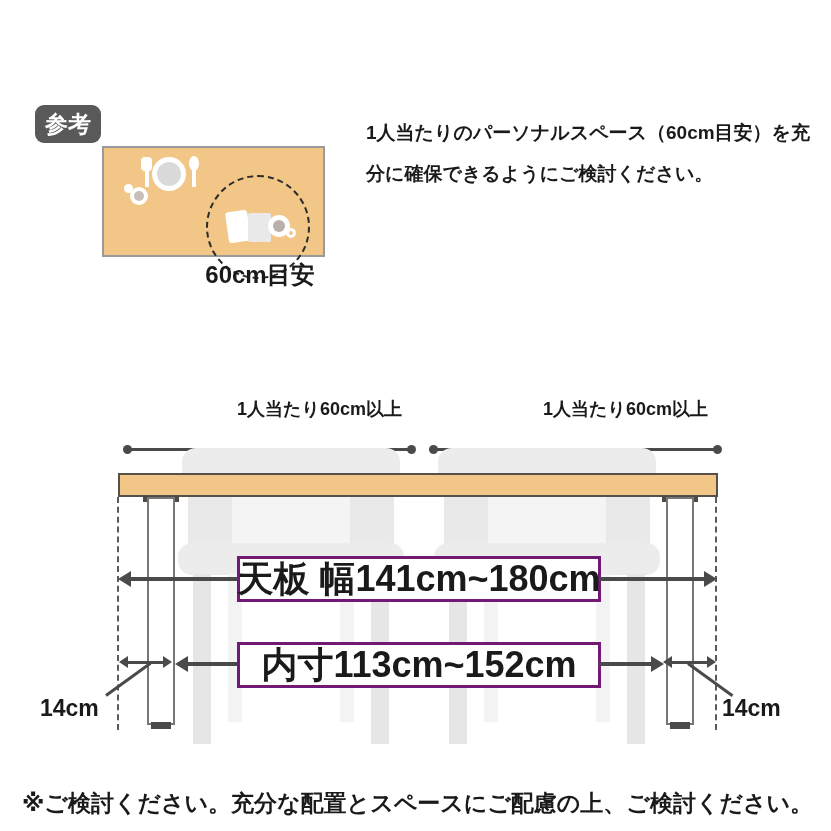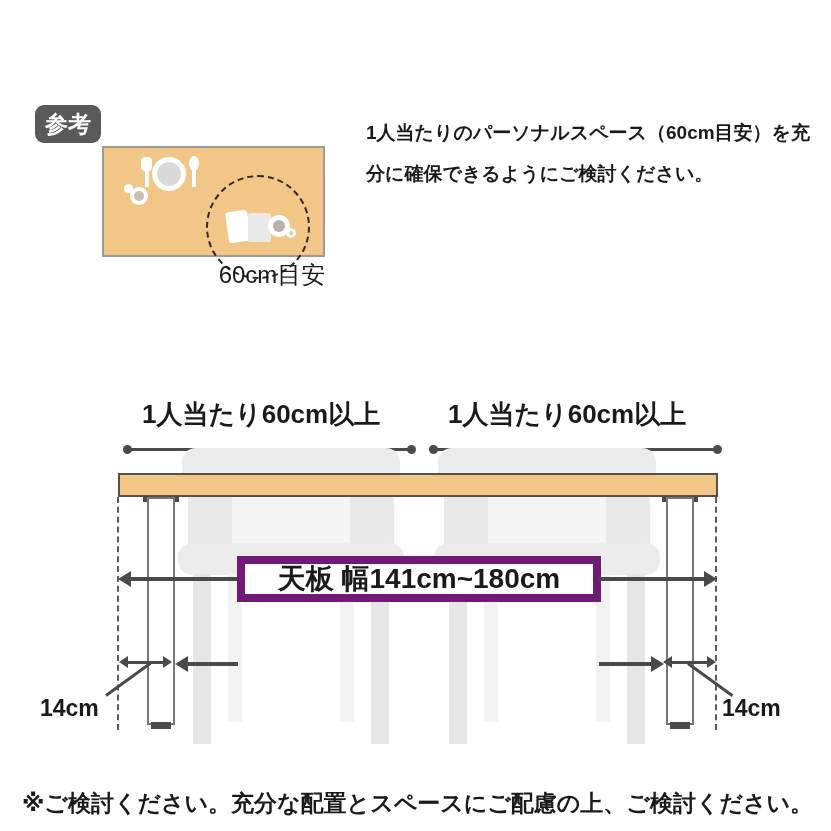--- a/index.html
+++ b/index.html
@@ -46,25 +46,25 @@
   .cup1{position:absolute;left:130px;top:187px;width:18px;height:18px;border-radius:50%;background:#fff;}
   .cup1-in{position:absolute;left:4px;top:4px;width:10px;height:10px;border-radius:50%;background:#C9BEB8;}
   .cup1-handle{position:absolute;left:124px;top:184px;width:9px;height:9px;border-radius:50%;background:#fff;}
   .space-circle{position:absolute;left:206px;top:175px;width:104px;height:104px;border-radius:50%;
                 border:2px dashed #2b2b2b;box-sizing:border-box;}
   .book-l{position:absolute;left:227px;top:211px;width:22px;height:31px;background:#fff;border-radius:3px;transform:rotate(-8deg);}
   .book-r{position:absolute;left:248px;top:213px;width:23px;height:29px;background:#E9E9E9;border-radius:2px;}
   .cup2{position:absolute;left:268px;top:215px;width:22px;height:22px;border-radius:50%;background:#fff;}
   .cup2-in{position:absolute;left:5px;top:5px;width:12px;height:12px;border-radius:50%;background:#B9B0AA;}
   .cup2-handle{position:absolute;left:286px;top:228px;width:10px;height:10px;border-radius:50%;border:3px solid #fff;box-sizing:border-box;background:transparent;}
-  .space-label{position:absolute;left:216px;top:259px;width:112px;text-align:center;font-size:24px;font-weight:400;}
+  .space-label{position:absolute;left:204px;top:259px;width:112px;text-align:center;font-size:24px;font-weight:700;}
   .ref-desc{position:absolute;left:366px;top:112px;width:462px;font-size:19px;font-weight:700;line-height:41px;}
 
   
-  .pp-label{position:absolute;top:397px;width:260px;text-align:left;font-size:26px;font-weight:700;white-space:nowrap;}
+  .pp-label{position:absolute;top:397px;width:260px;text-align:right;font-size:18px;font-weight:700;white-space:nowrap;}
   #pp-left{left:142px}
   #pp-right{left:448px}
   .measline{position:absolute;top:448px;height:3px;background:var(--line,#4a4a4a);}
   .measline::before,.measline::after{content:"";position:absolute;top:-3px;width:9px;height:9px;border-radius:50%;background:var(--line,#4a4a4a);}
   .measline::before{left:-4px}
   .measline::after{right:-4px}
   #ml-left{left:127px;width:285px}
   #ml-right{left:433px;width:285px}
 
   .chair{position:absolute;top:448px;width:218px;height:312px;z-index:1;}
@@ -88,23 +88,23 @@
   .bracket{position:absolute;top:496px;width:36px;height:6px;background:#4F4A45;z-index:2;}
   #bracket-l{left:143px}
   #bracket-r{left:662px}
   .foot{position:absolute;top:722px;width:20px;height:7px;background:#4A4A4A;z-index:2;}
   #foot-l{left:151px}
   #foot-r{left:670px}
   .dash{position:absolute;top:497px;height:233px;width:0;border-left:2px dashed #5a5a5a;z-index:2;}
   #dash-l{left:117px}
   #dash-r{left:715px}
 
-  .dimbox{position:absolute;left:237px;width:364px;height:46px;background:#fff;border:8px solid #701a75;
+  .dimbox{position:absolute;left:237px;width:364px;height:46px;background:#fff;border:3px solid #701a75;
           box-sizing:border-box;display:flex;align-items:center;justify-content:center;
-          font-size:28px;font-weight:700;z-index:3;white-space:nowrap;}
+          font-size:36px;font-weight:700;z-index:3;white-space:nowrap;}
   #box-tenban{top:556px}
   #box-uchisun{top:642px}
 
   .aline{position:absolute;height:4px;background:var(--line,#4a4a4a);z-index:3;}
   .atri{position:absolute;z-index:3;}
   #tb-line-l{left:130px;top:577px;width:108px}
   #tb-tri-l{left:118px;top:571px}
   #tb-line-r{left:599px;top:577px;width:106px}
   #tb-tri-r{left:704px;top:571px}
   #us-line-l{left:187px;top:662px;width:51px}
@@ -204,20 +204,23 @@
   <div id="tb-tri-l" class="atri tl"></div>
   <div id="tb-line-l" class="aline"></div>
   <div id="box-tenban" class="dimbox">
     <span>天板 幅141cm~180cm</span>
   </div>
   <div id="tb-line-r" class="aline"></div>
   <div id="tb-tri-r" class="atri tr"></div>
 
   <div id="us-tri-l" class="atri tl"></div>
   <div id="us-line-l" class="aline"></div>
+  <div id="box-uchisun" class="dimbox">
+    <span>内寸113cm~152cm</span>
+  </div>
   <div id="us-line-r" class="aline"></div>
   <div id="us-tri-r" class="atri tr"></div>
 
   <div id="da-l" class="darrow">
     <span class="tls"></span>
     <span class="seg"></span>
     <span class="trs"></span>
   </div>
   <div id="da-r" class="darrow">
     <span class="tls"></span>

